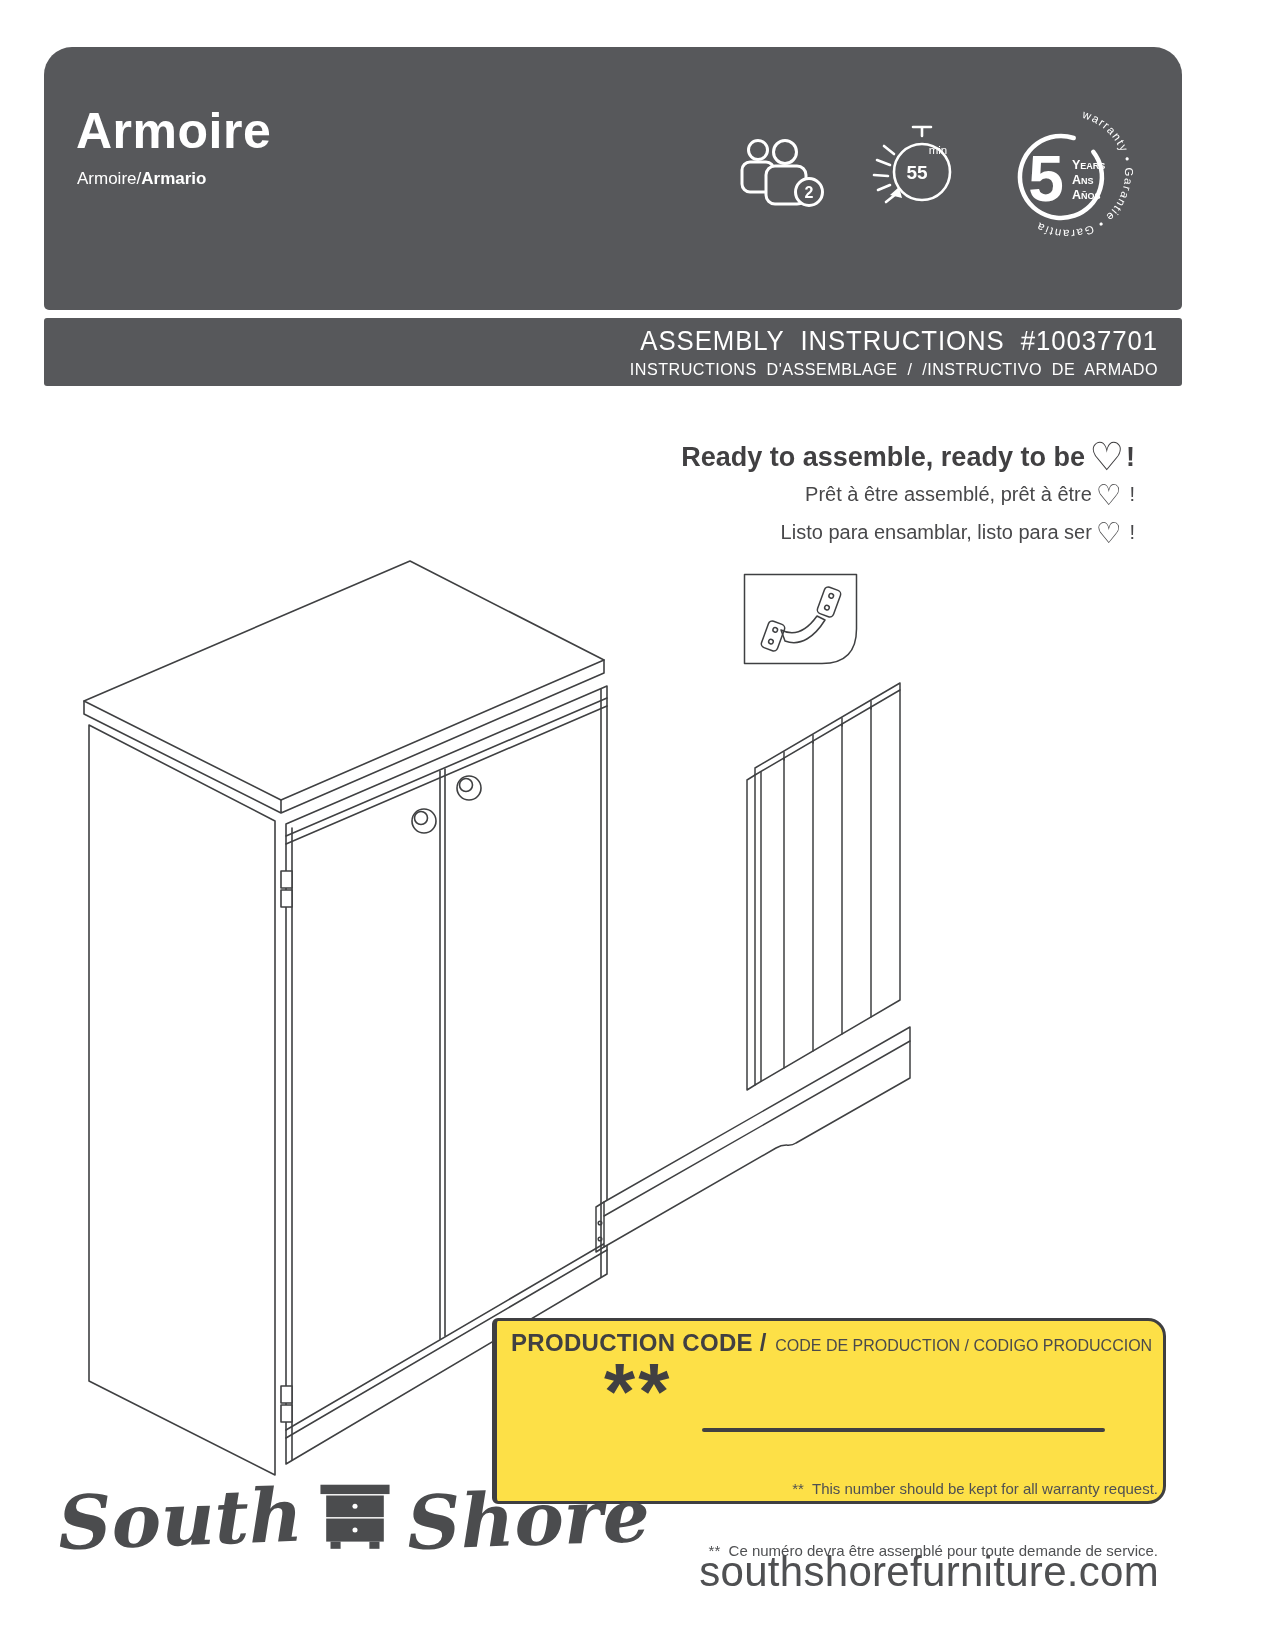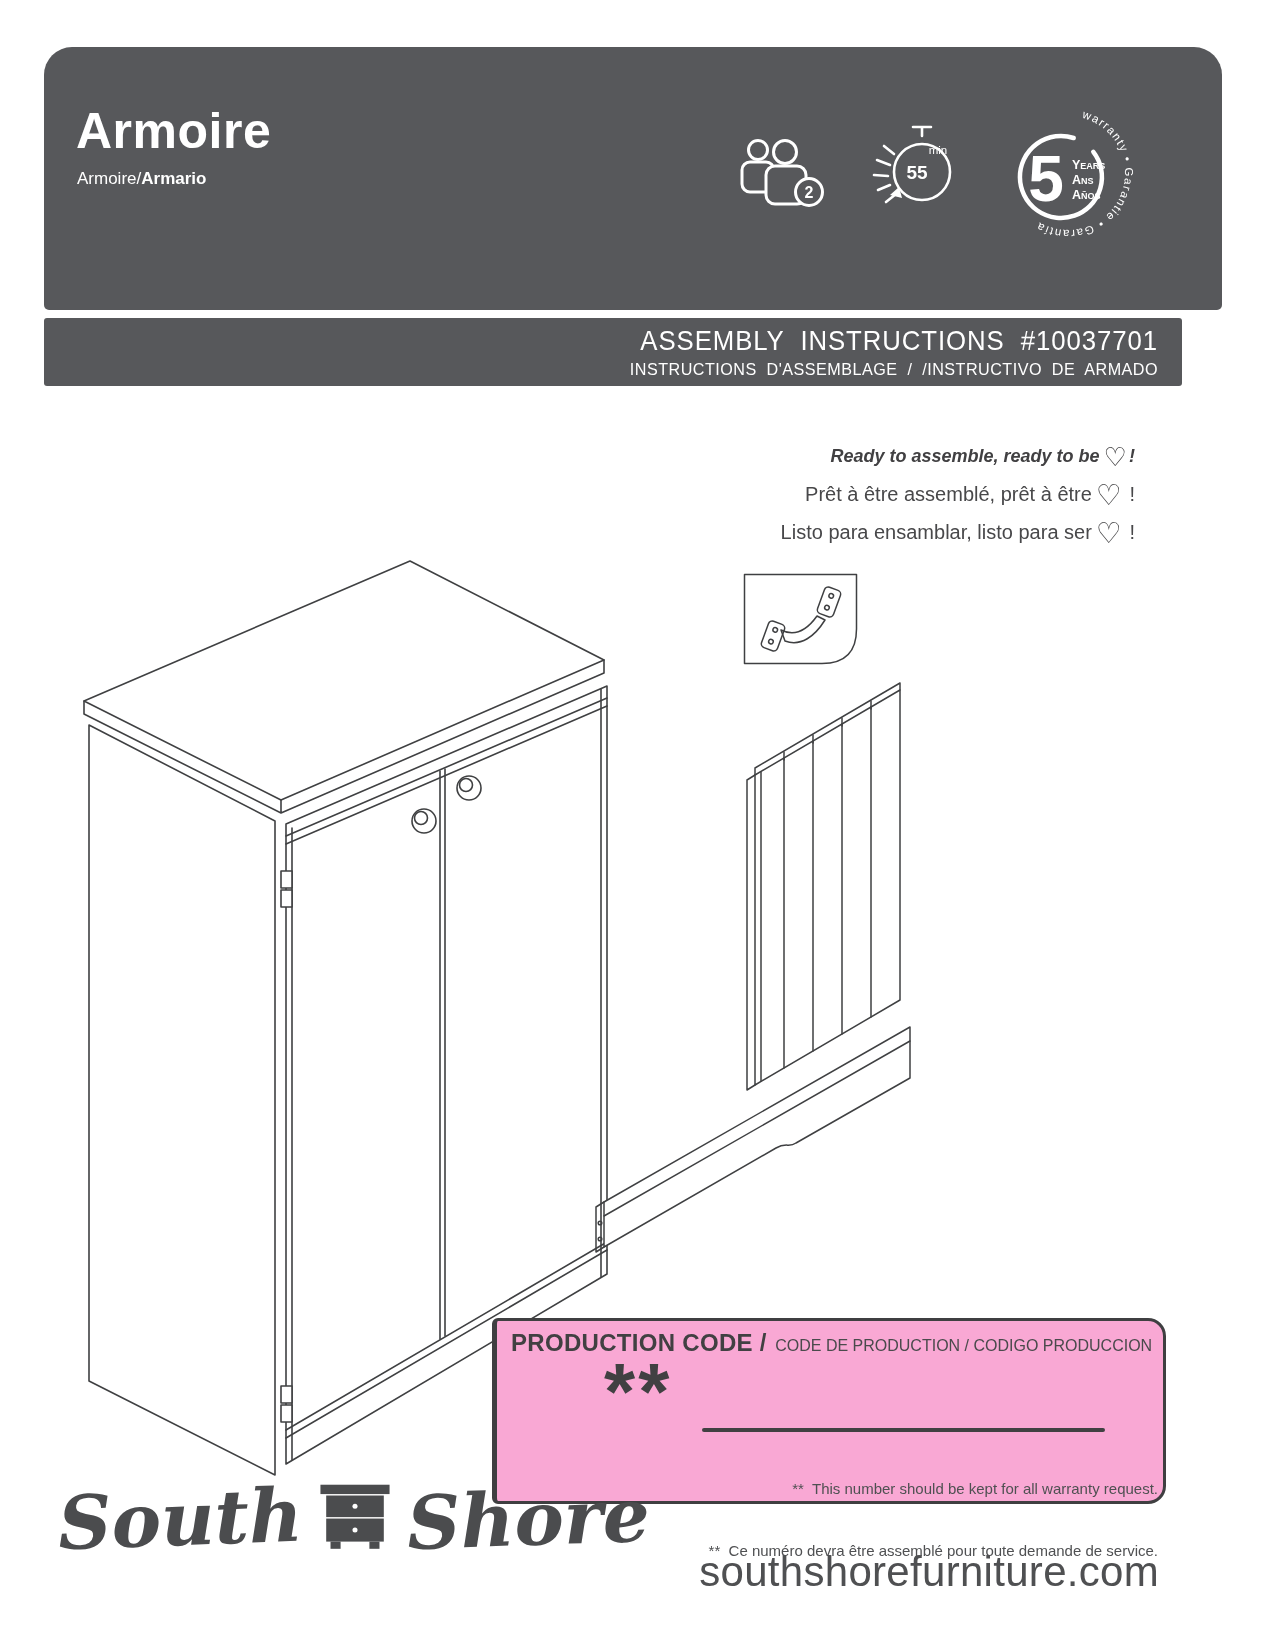--- a/index.html
+++ b/index.html
@@ -1,55 +1,55 @@
 <!DOCTYPE html>
 <html><head>
 <meta charset="utf-8">
 <style>
   html,body{margin:0;padding:0;background:#fff;}
   #page{position:relative;width:1275px;height:1650px;background:#ffffff;overflow:hidden;
         font-family:"Liberation Sans",sans-serif;color:#414042;}
 
   
   .header-block{position:absolute;left:44px;top:47px;width:1138px;height:263px;
-    background:#57585b;border-radius:28px 28px 5px 5px;padding-left:40px;}
+    background:#57585b;border-radius:28px 28px 5px 5px;}
   .product-title{position:absolute;left:32px;top:55px;font-size:50px;font-weight:bold;
     color:#fff;letter-spacing:.5px;}
   .product-subtitle{position:absolute;left:33px;top:122px;font-size:17px;color:#fff;}
   .product-subtitle b{font-weight:600;}
   .hdr-icon{position:absolute;}
   .icon-people{left:684px;top:88px;}
   .icon-timer{left:828px;top:75px;}
   .icon-warranty{left:958px;top:56px;}
 
   .assembly-bar{position:absolute;left:44px;top:318px;width:1138px;height:68px;
     background:#57585b;border-radius:3px;box-sizing:border-box;text-align:right;
     padding:7px 24px 0 16px;color:#fff;}
   .assembly-title{font-size:28px;letter-spacing:1px;white-space:pre;
     transform:scaleX(.92);transform-origin:100% 50%;}
   .assembly-subtitle{font-size:17px;letter-spacing:.5px;margin-top:3px;white-space:pre;
     transform:scaleX(.95);transform-origin:100% 50%;}
 
   
   .tagline{position:absolute;right:140px;top:438px;text-align:right;color:#414042;}
   .tagline .row{line-height:37px;white-space:nowrap;}
-  .tagline .en{font-size:18px;font-weight:bold;font-style:italic;}
+  .tagline .en{font-size:27px;font-weight:bold;}
   .tagline .xl{font-size:20px;color:#48484a;}
   .heart{font-family:"DejaVu Sans",sans-serif;font-weight:400;font-size:1.45em;
     vertical-align:-4px;margin-left:4px;}
   .excl{margin-left:2px;}
 
   
   .drawing{position:absolute;}
   svg.line-art{stroke:#3f4042;fill:none;stroke-linejoin:round;stroke-linecap:round;}
 
   
   .pc-box{position:absolute;left:492px;top:1318px;width:674px;height:186px;
     box-sizing:border-box;border:3px solid #3f3f41;border-left-width:5px;
-    border-radius:6px 18px 18px 6px;background:#f9a8d4;}
+    border-radius:6px 18px 18px 6px;background:#fde047;}
   .pc-titles{position:absolute;left:14px;top:8px;white-space:nowrap;}
   .pc-title{font-size:24px;font-weight:bold;letter-spacing:.3px;display:inline;}
   .pc-subtitle{font-size:16px;display:inline;margin-left:4px;color:#4a4a4c;}
   .pc-stars{position:absolute;left:604px;top:1352px;font-size:80px;font-weight:bold;
     letter-spacing:3px;color:#414042;line-height:80px;}
   .pc-line{position:absolute;left:702px;top:1428px;width:403px;height:0;
     border-top:4px solid #414042;border-radius:2px;}
   .pc-notes{position:absolute;right:117px;top:1438px;text-align:right;font-size:15px;
     line-height:20.5px;color:#4f5052;white-space:pre;}
 

